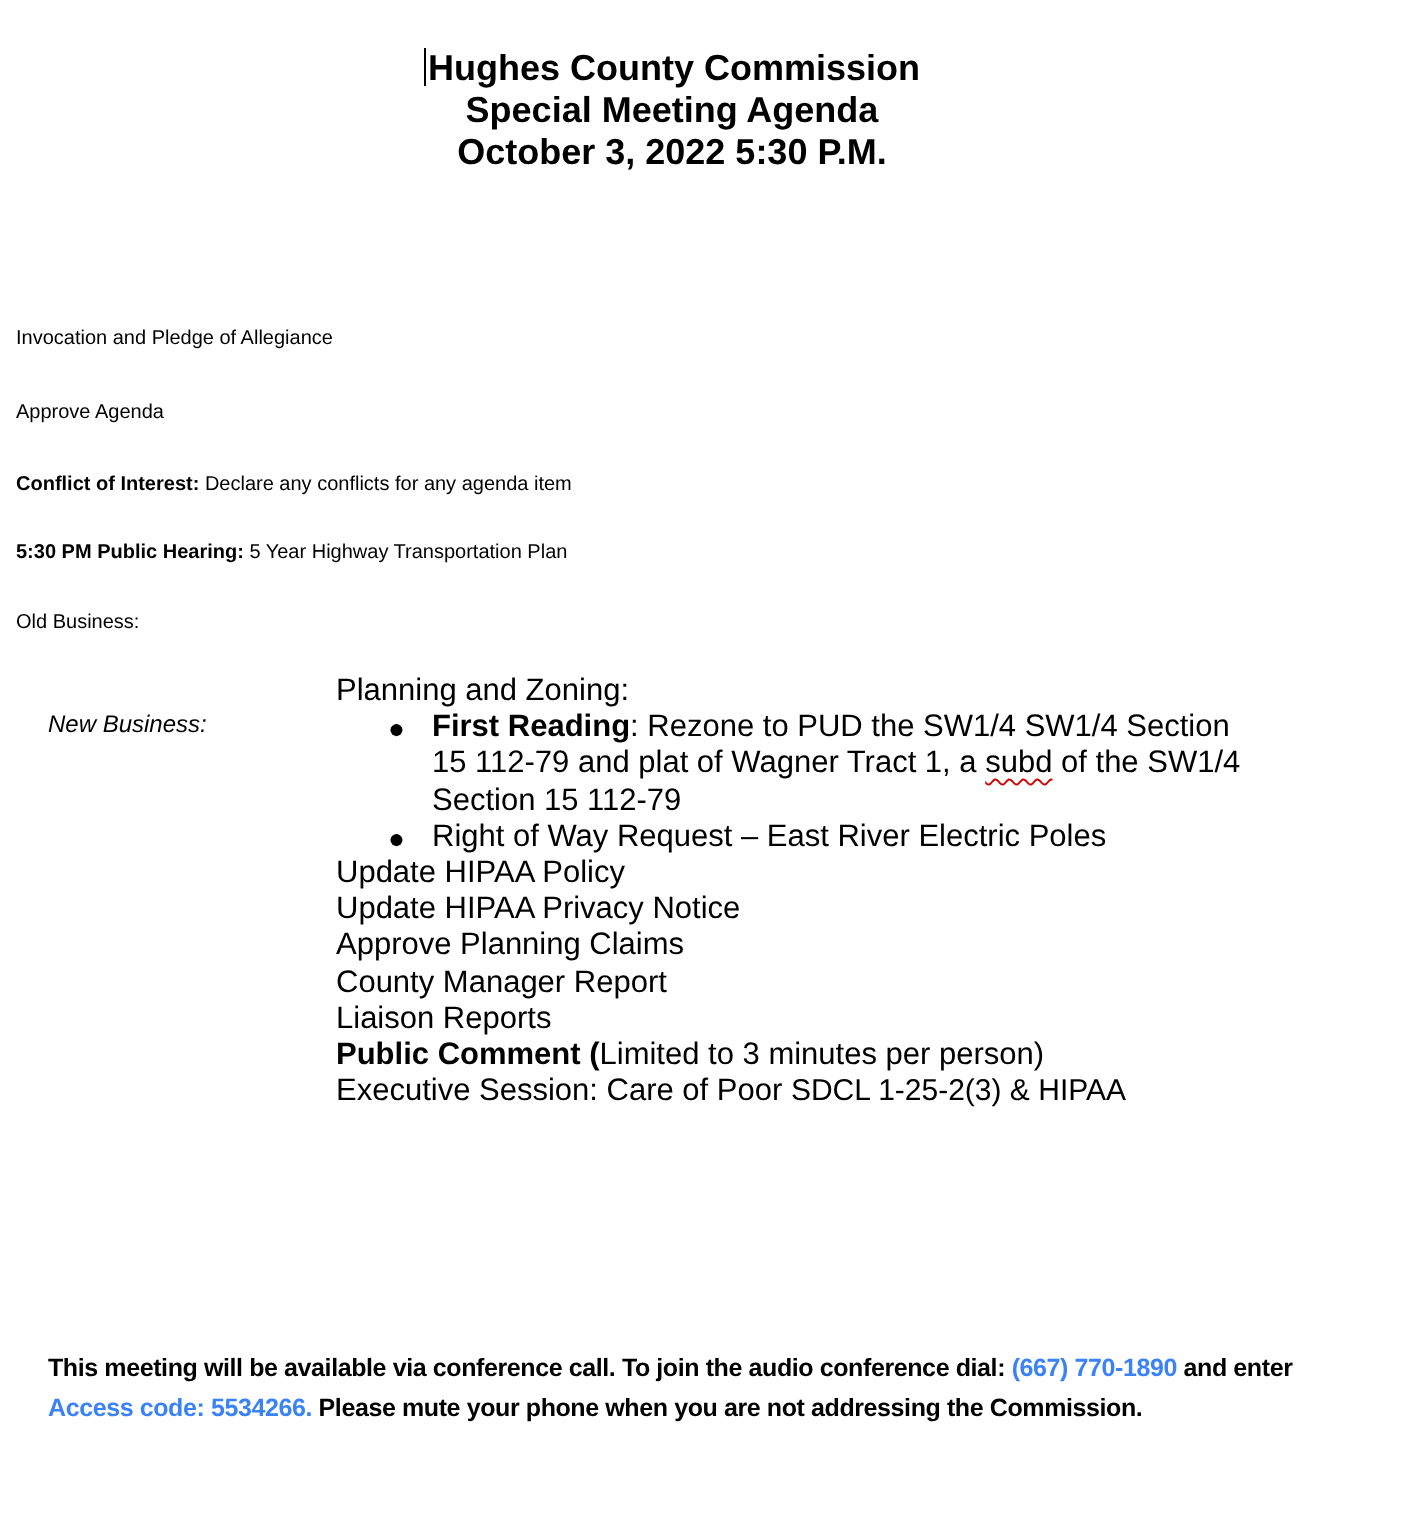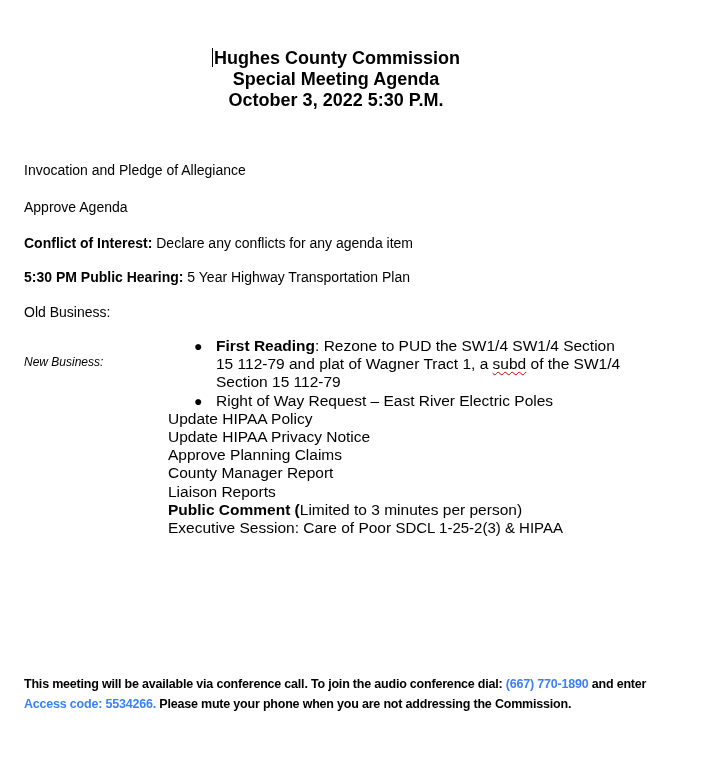--- a/index.html
+++ b/index.html
@@ -2,28 +2,28 @@
 <html><head>
   <meta charset="utf-8">
   <style>
     html, body { margin: 0; padding: 0; background: #ffffff; }
     body {
       width: 701px; height: 760px; position: relative; overflow: hidden;
       font-family: "Liberation Sans", sans-serif; color: #000;
     }
     .header {
       position: absolute; left: 0; width: 672px; top: 24px;
-      text-align: center; font-weight: bold; font-size: 18px; line-height: 21px; margin-top: 24px;
+      text-align: center; font-weight: bold; font-size: 18px; line-height: 21px;
     }
     .cursor {
       display: inline-block; width: 1px; height: 19px; background: #000;
       vertical-align: -3px; margin-right: 1px;
     }
     .line {
-      position: absolute; left: 24px; font-size: 14px; line-height: 18px; white-space: nowrap;
+      position: absolute; left: 8px; font-size: 10px; line-height: 18px; white-space: nowrap;
     }
     .nb-label { position: absolute; left: 24px; top: 353px; font-size: 12px; line-height: 18px; font-style: italic; }
     .nb-col {
       position: absolute; left: 168px; top: 337px; font-size: 15.5px; line-height: 18.2px;
     }
     .nb-col div { white-space: nowrap; }
     .bullet-row { position: relative; padding-left: 48px; }
     .bullet-row .dot {
       position: absolute; left: 26px; top: 0; font-size: 14px;
     }
@@ -46,20 +46,21 @@
 </div>
 
 <div class="line" style="top:161px">Invocation and Pledge of Allegiance</div>
 <div class="line" style="top:198px">Approve Agenda</div>
 <div class="line" style="top:234px"><b>Conflict of Interest:</b><span> Declare any conflicts for any agenda item</span></div>
 <div class="line" style="top:268px"><b>5:30 PM Public Hearing:</b><span> 5 Year Highway Transportation Plan</span></div>
 <div class="line" style="top:303px">Old Business:</div>
 
 <div class="nb-label">New Business:</div>
 <div class="nb-col">
+  <div>Planning and Zoning:</div>
   <div class="bullet-row">
     <span class="dot">●</span>
     <div><b>First Reading</b><span>: Rezone to PUD the SW1/4 SW1/4 Section</span></div>
     <div><span>15 112-79 and plat of Wagner Tract 1, a </span><span class="spell">subd</span><span> of the SW1/4</span></div>
     <div>Section 15 112-79</div>
   </div>
   <div class="bullet-row">
     <span class="dot">●</span>
     <div>Right of Way Request – East River Electric Poles</div>
   </div>

